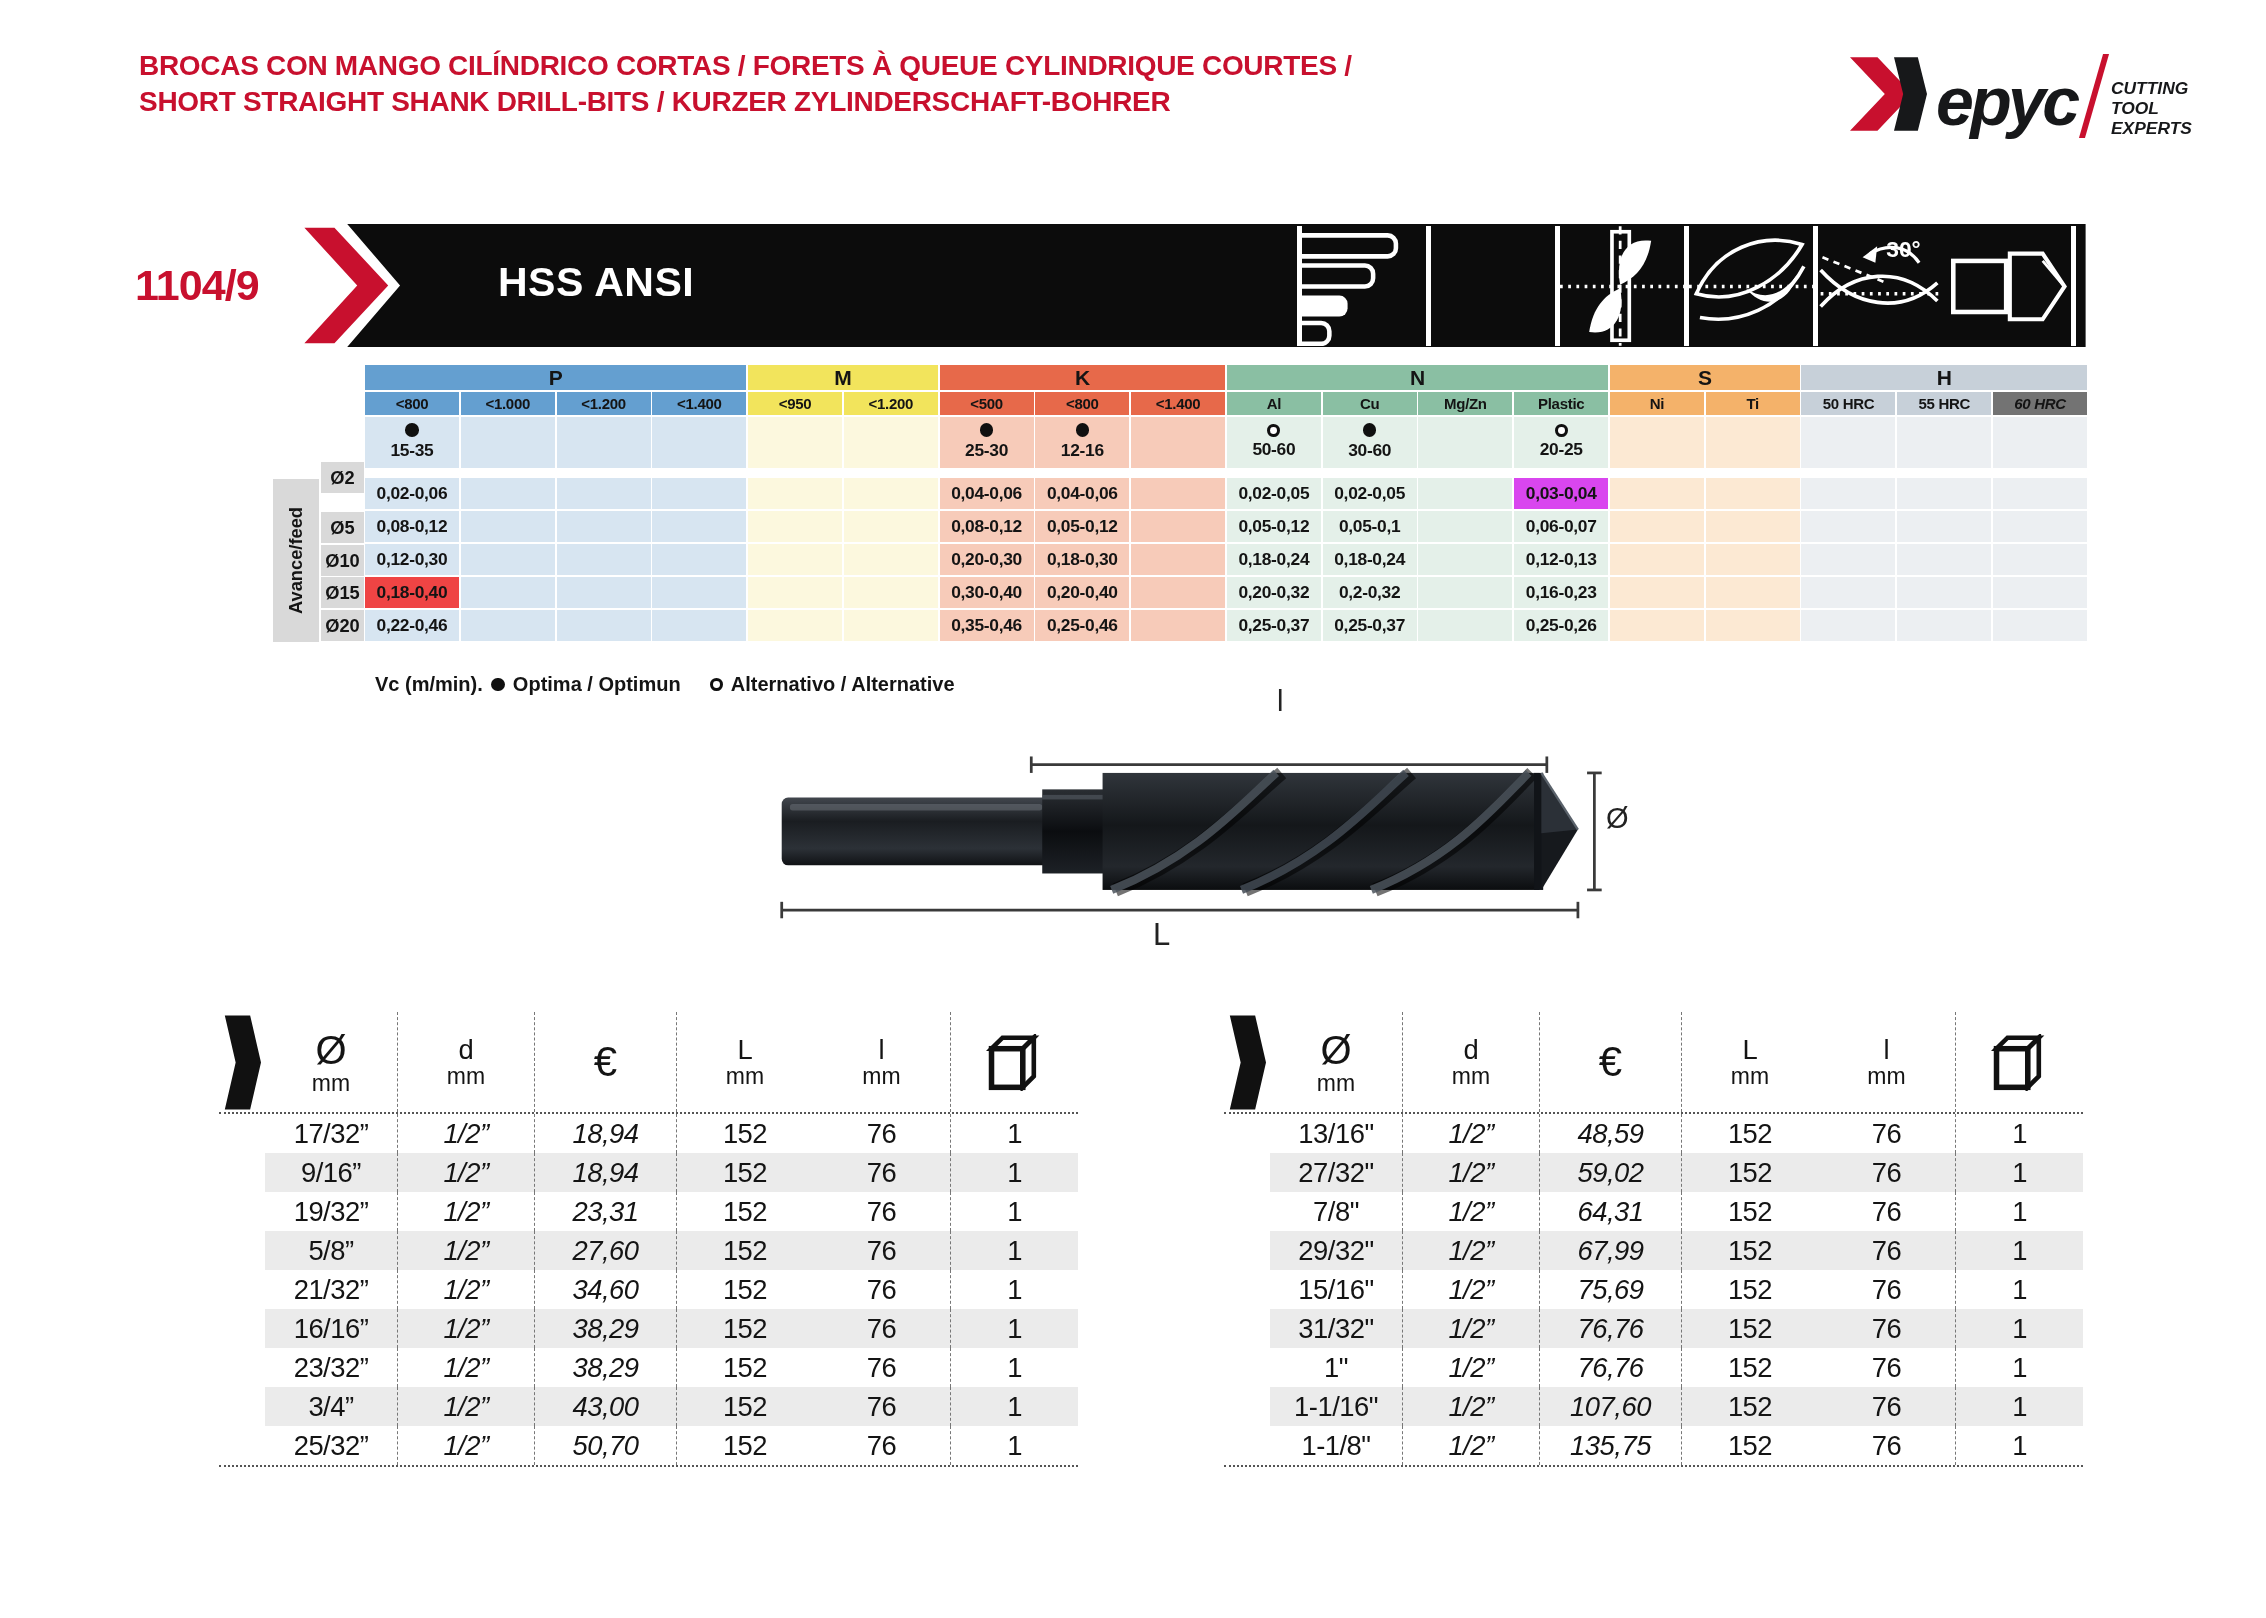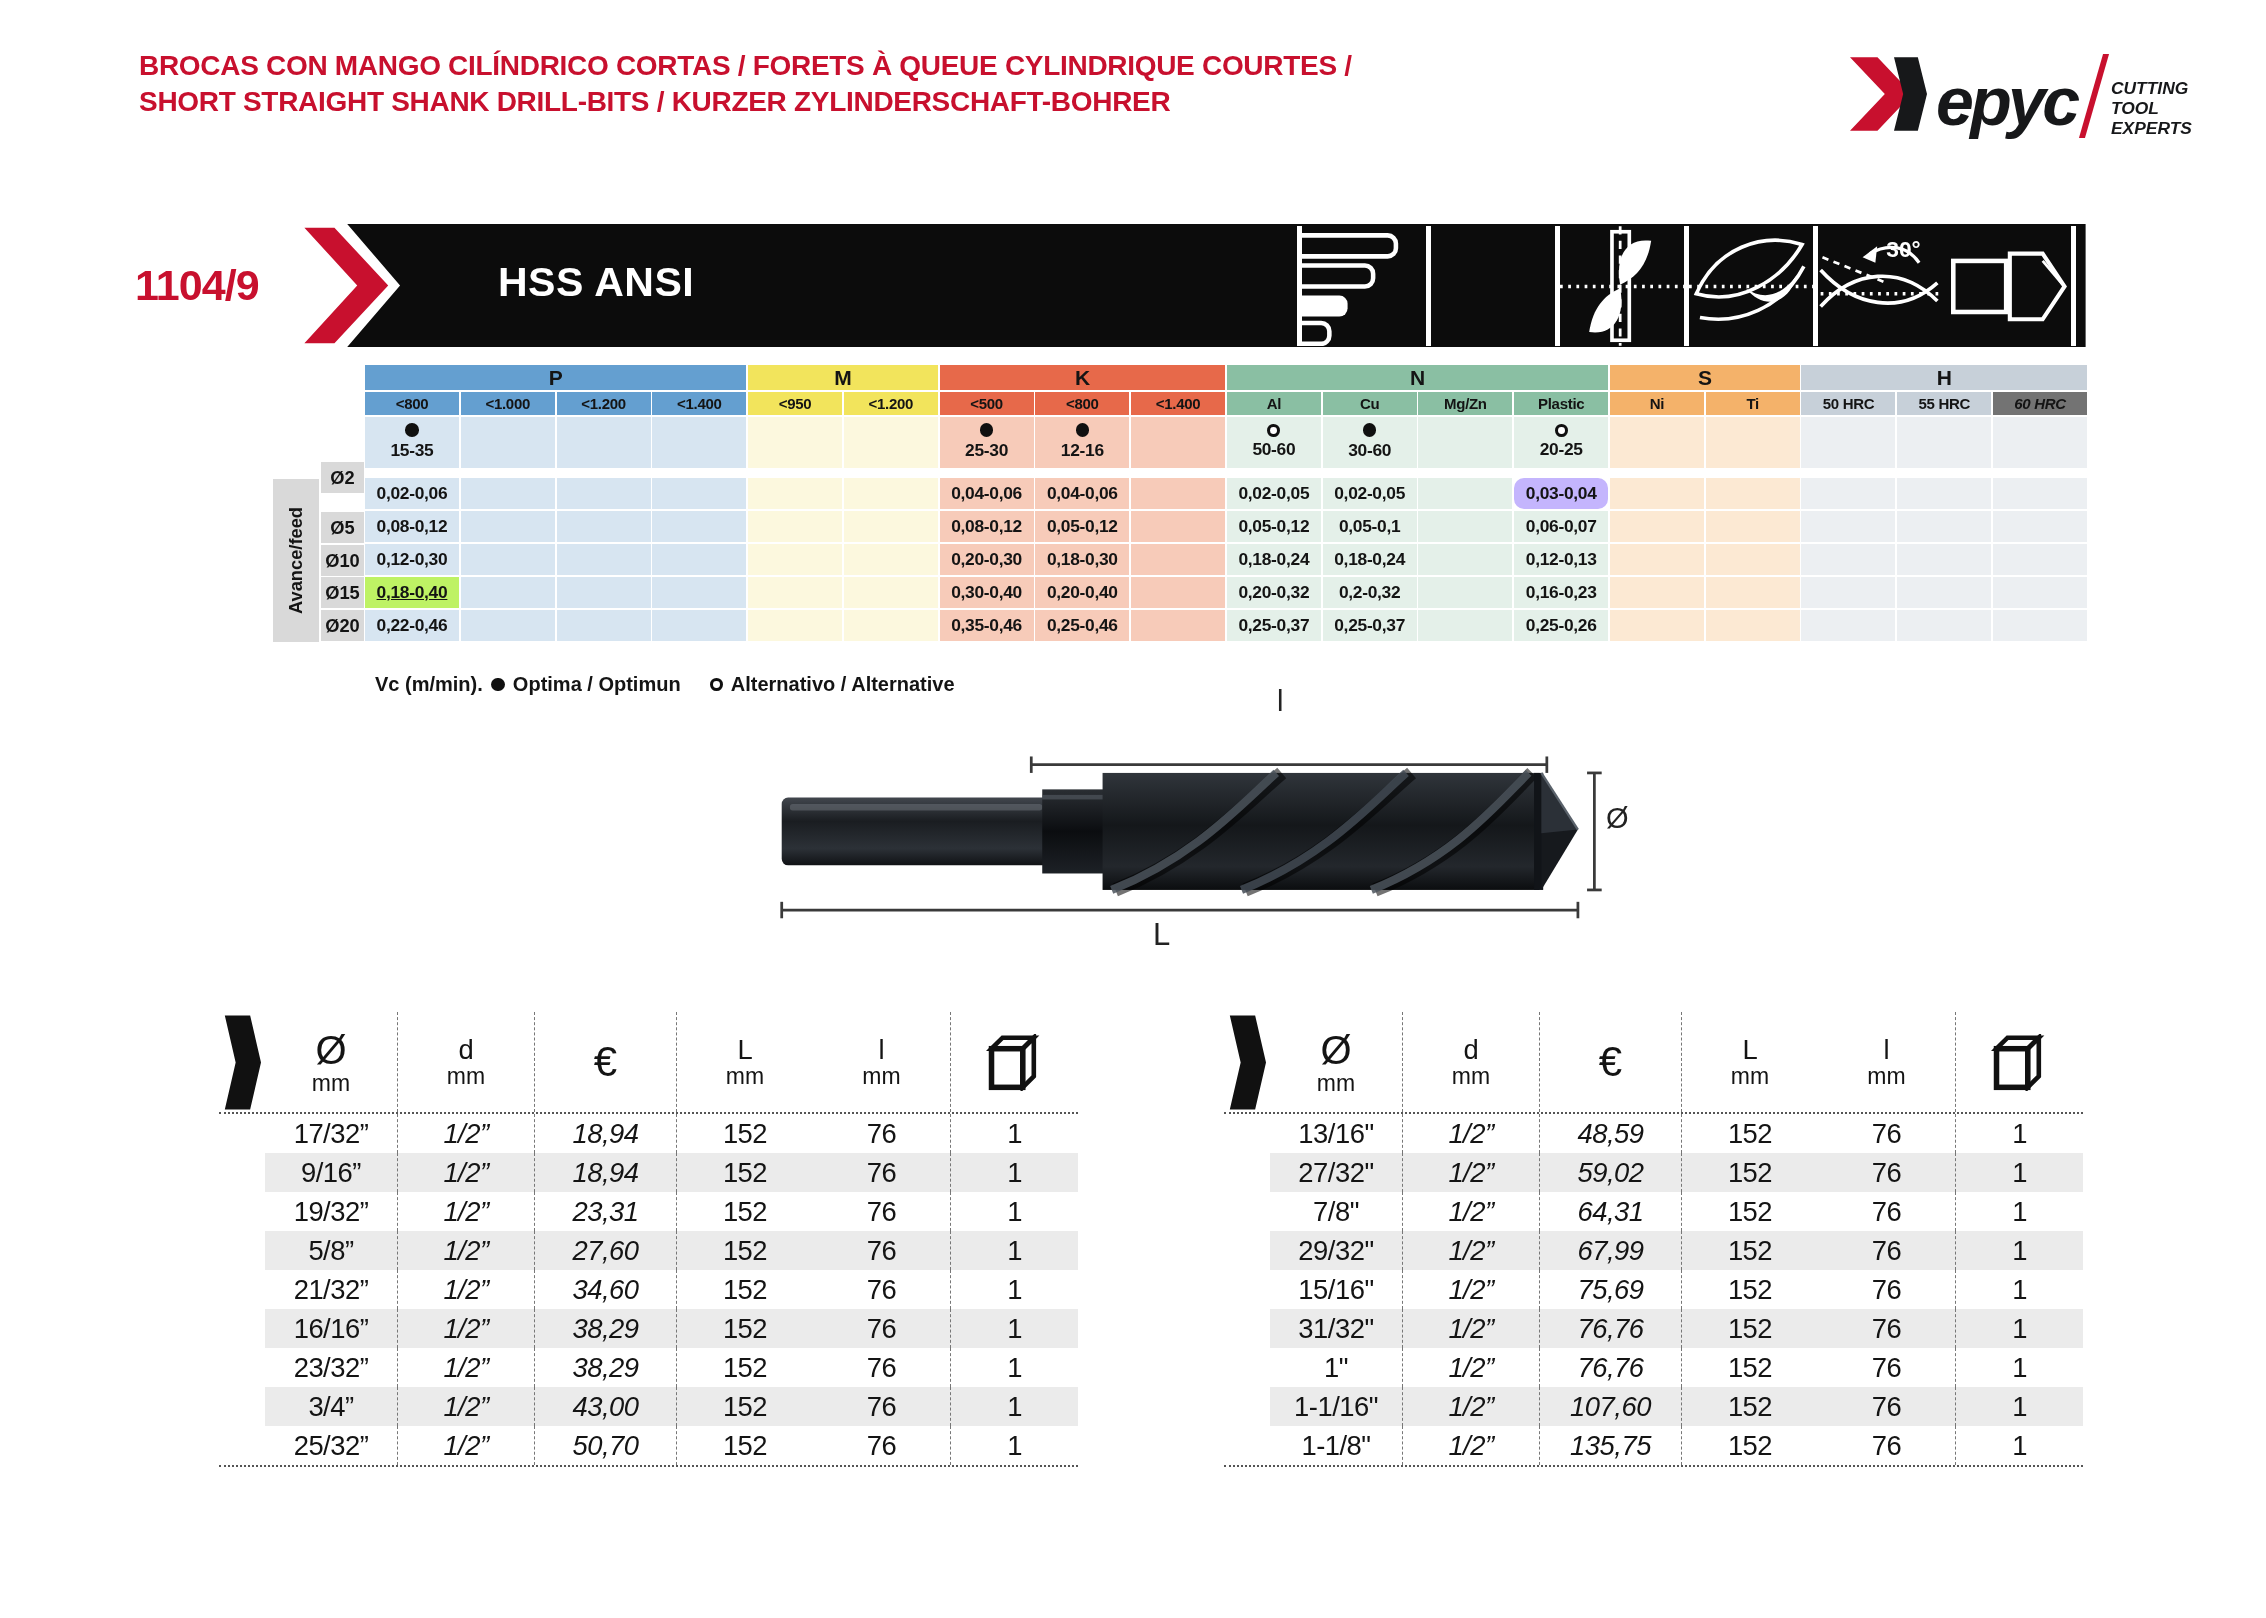--- a/index.html
+++ b/index.html
@@ -223,21 +223,21 @@
         <div class="cell h-data" style="background: rgb(215, 229, 241);"></div>
         <div class="cell h-data" style="background: rgb(215, 229, 241);"></div>
         <div class="cell h-data" style="background: rgb(252, 248, 222);"></div>
         <div class="cell h-data" style="background: rgb(252, 248, 222);"></div>
         <div class="cell h-data" style="background: rgb(247, 203, 185);">0,04-0,06</div>
         <div class="cell h-data" style="background: rgb(247, 203, 185);">0,04-0,06</div>
         <div class="cell h-data" style="background: rgb(247, 203, 185);"></div>
         <div class="cell h-data" style="background: rgb(228, 240, 233);">0,02-0,05</div>
         <div class="cell h-data" style="background: rgb(228, 240, 233);">0,02-0,05</div>
         <div class="cell h-data" style="background: rgb(228, 240, 233);"></div>
-        <div class="cell h-data" style="background: #c4b5fd; border-radius: 10px;">0,03-0,04</div>
+        <div class="cell h-data" style="background: #d946ef;">0,03-0,04</div>
         <div class="cell h-data" style="background: rgb(252, 233, 211);"></div>
         <div class="cell h-data" style="background: rgb(252, 233, 211);"></div>
         <div class="cell h-data" style="background: rgb(236, 239, 242);"></div>
         <div class="cell h-data" style="background: rgb(236, 239, 242);"></div>
         <div class="cell h-data" style="background: rgb(236, 239, 242);"></div>
       </div>
       <div class="st-row">
         <div class="cell h-data" style="background: rgb(215, 229, 241);">0,08-0,12</div>
         <div class="cell h-data" style="background: rgb(215, 229, 241);"></div>
         <div class="cell h-data" style="background: rgb(215, 229, 241);"></div>
@@ -271,21 +271,21 @@
         <div class="cell h-data" style="background: rgb(228, 240, 233);">0,18-0,24</div>
         <div class="cell h-data" style="background: rgb(228, 240, 233);"></div>
         <div class="cell h-data" style="background: rgb(228, 240, 233);">0,12-0,13</div>
         <div class="cell h-data" style="background: rgb(252, 233, 211);"></div>
         <div class="cell h-data" style="background: rgb(252, 233, 211);"></div>
         <div class="cell h-data" style="background: rgb(236, 239, 242);"></div>
         <div class="cell h-data" style="background: rgb(236, 239, 242);"></div>
         <div class="cell h-data" style="background: rgb(236, 239, 242);"></div>
       </div>
       <div class="st-row">
-        <div class="cell h-data" style="background: #bef264; text-decoration: underline;">0,18-0,40</div>
+        <div class="cell h-data" style="background: #ef4444;">0,18-0,40</div>
         <div class="cell h-data" style="background: rgb(215, 229, 241);"></div>
         <div class="cell h-data" style="background: rgb(215, 229, 241);"></div>
         <div class="cell h-data" style="background: rgb(215, 229, 241);"></div>
         <div class="cell h-data" style="background: rgb(252, 248, 222);"></div>
         <div class="cell h-data" style="background: rgb(252, 248, 222);"></div>
         <div class="cell h-data" style="background: rgb(247, 203, 185);">0,30-0,40</div>
         <div class="cell h-data" style="background: rgb(247, 203, 185);">0,20-0,40</div>
         <div class="cell h-data" style="background: rgb(247, 203, 185);"></div>
         <div class="cell h-data" style="background: rgb(228, 240, 233);">0,20-0,32</div>
         <div class="cell h-data" style="background: rgb(228, 240, 233);">0,2-0,32</div>

